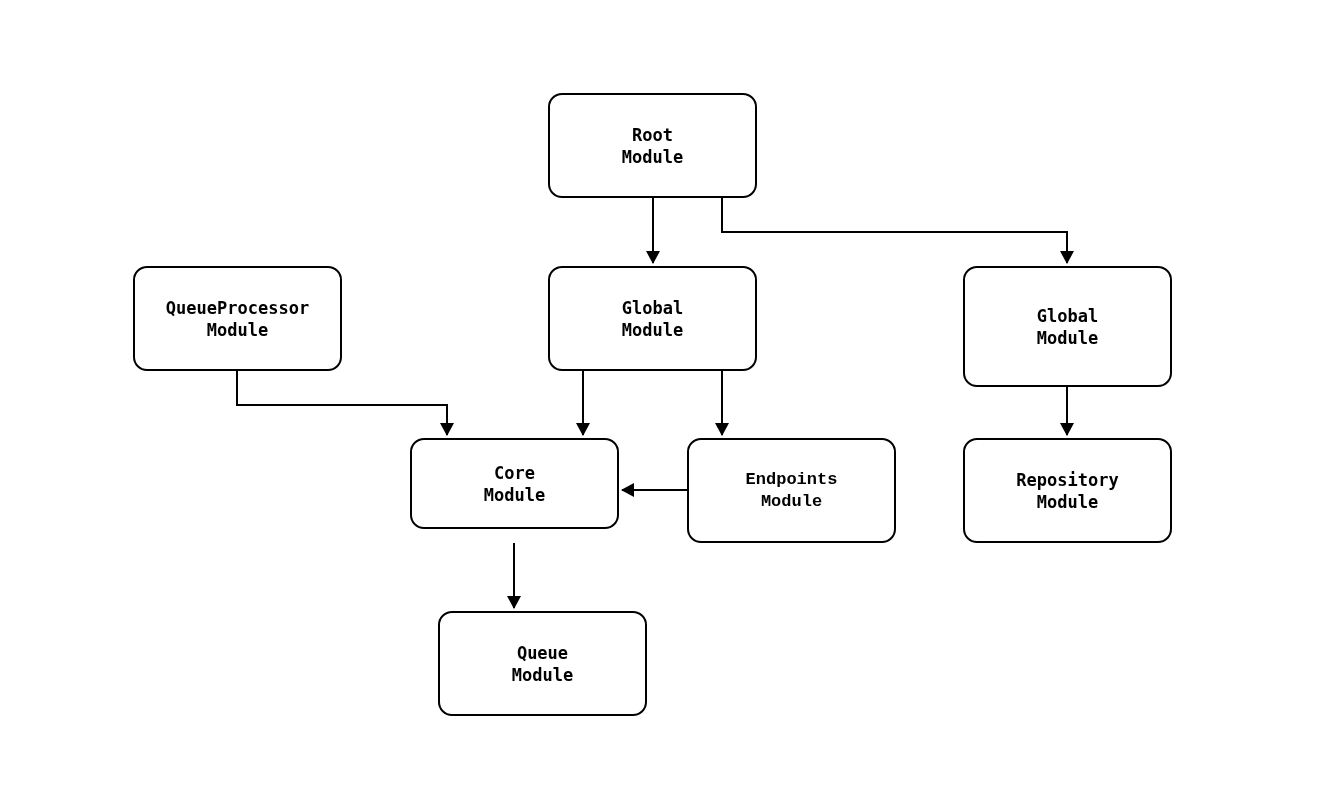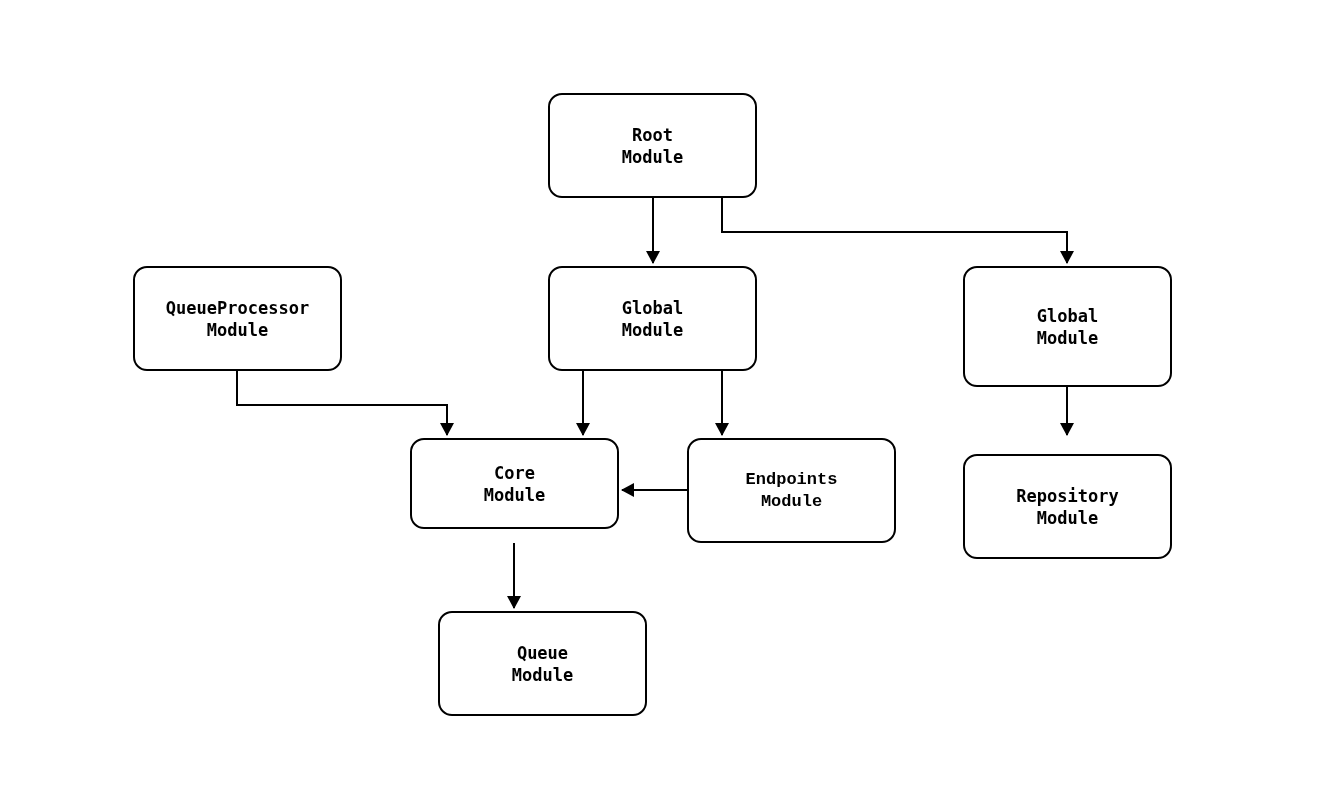--- a/index.html
+++ b/index.html
@@ -71,18 +71,18 @@
   <div class="node" style="left: 133px; top: 266px; width: 209px; height: 105px;">QueueProcessor
 Module</div>
   <div class="node" style="left: 548px; top: 266px; width: 209px; height: 105px;">Global
 Module</div>
   <div class="node" style="left: 963px; top: 266px; width: 209px; height: 121px;">Global
 Module</div>
   <div class="node" style="left: 410px; top: 438px; width: 209px; height: 91px;">Core
 Module</div>
   <div class="node" style="left: 687px; top: 438px; width: 209px; height: 105px; font-family: Liberation Mono, monospace;">Endpoints
 Module</div>
-  <div class="node" style="left: 963px; top: 438px; width: 209px; height: 105px; margin-top: 16px;">Repository
+  <div class="node" style="left: 963px; top: 438px; width: 209px; height: 105px;">Repository
 Module</div>
   <div class="node" style="left: 410px; top: 611px; width: 209px; height: 105px; margin-left: 28px;">Queue
 Module</div>
 
 </div>
 
 </body></html>

